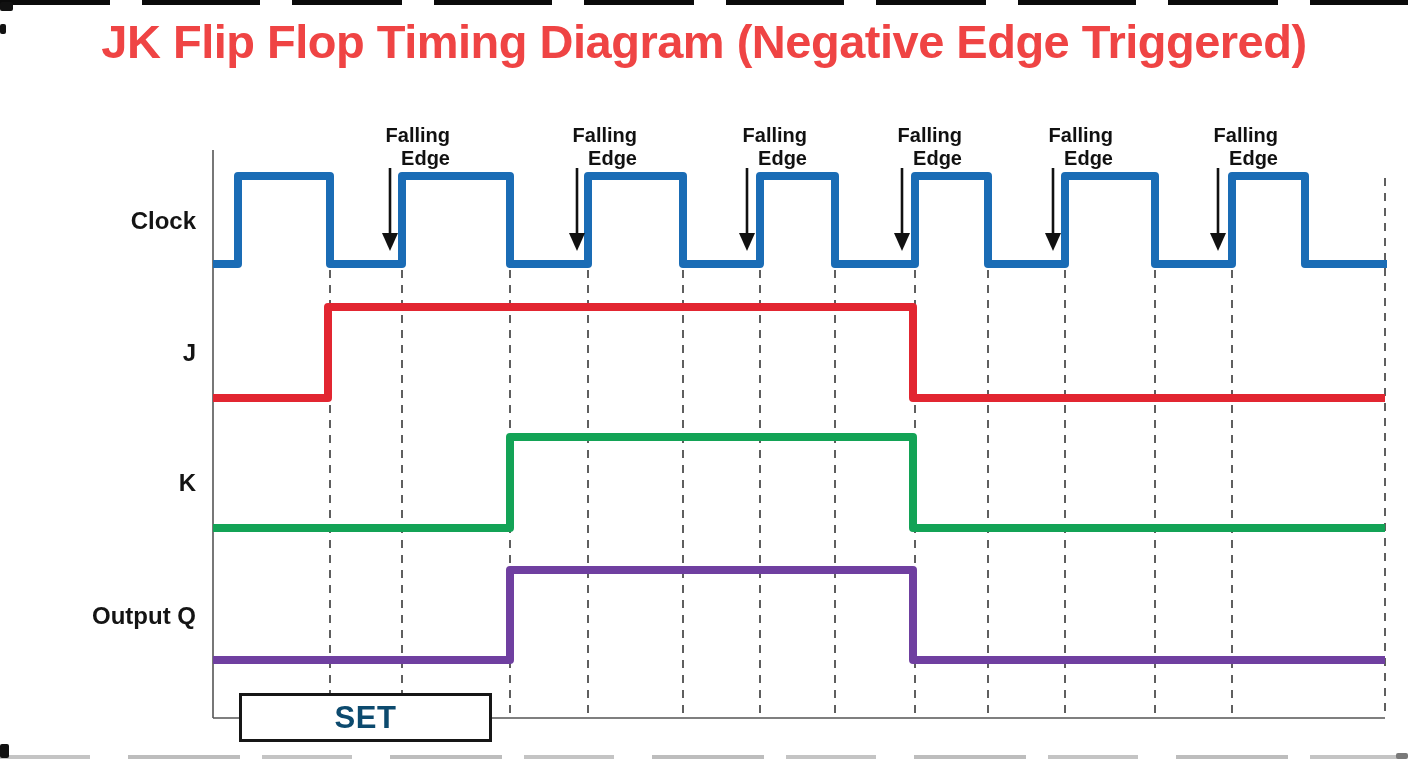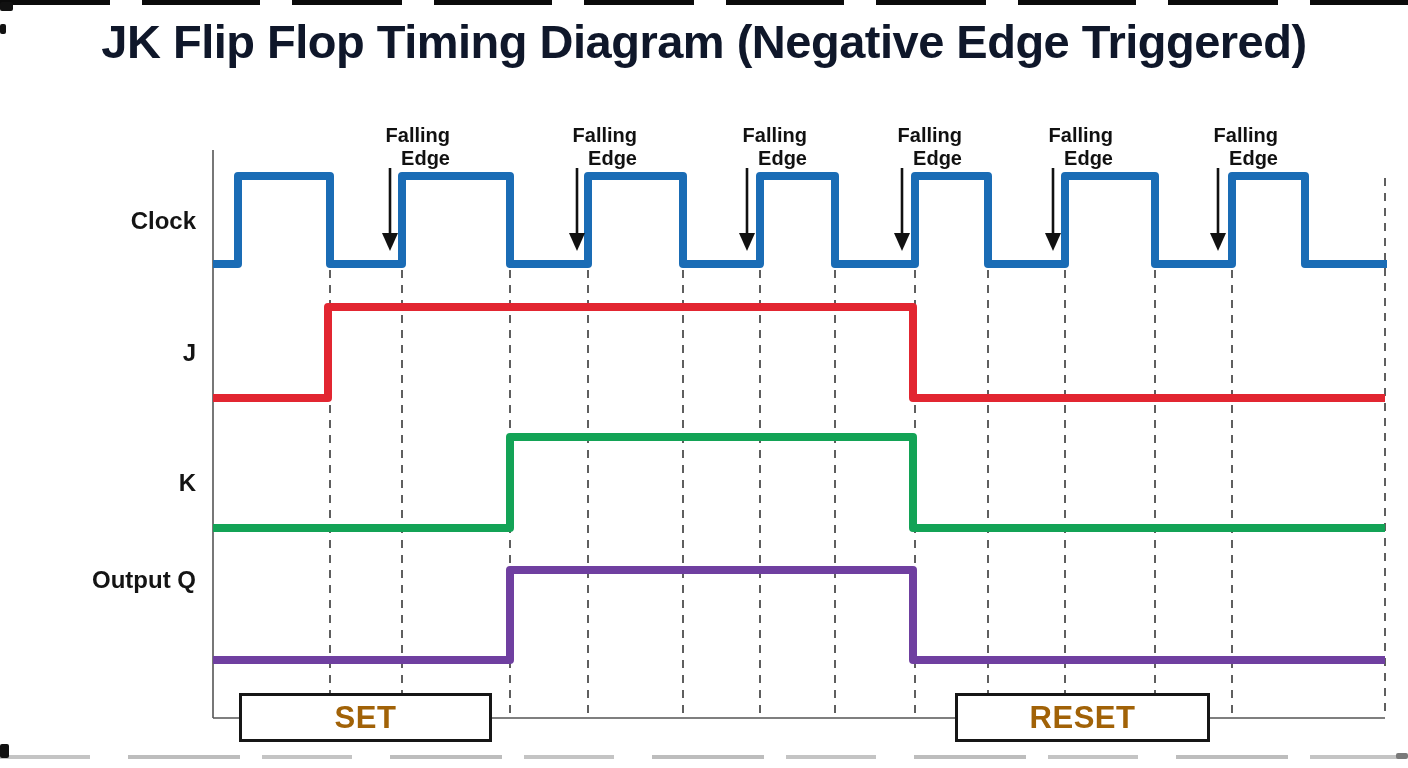--- a/index.html
+++ b/index.html
@@ -17,43 +17,43 @@
     background:repeating-linear-gradient(90deg,#c4c4c4 0 90px,transparent 90px 128px,#bdbdbd 128px 240px,transparent 240px 262px);
   }
   .speck{position:absolute;background:#111;border-radius:2px;}
   .speck.a{left:0;top:2px;width:13px;height:9px;}
   .speck.b{left:0;top:24px;width:6px;height:10px;}
   .speck.c{left:0;top:744px;width:9px;height:14px;}
   .speck.d{left:1396px;top:753px;width:12px;height:6px;background:#7a7a7a;}
   
   .title{
     position:absolute;left:0;top:14px;width:100%;text-align:center;
-    font-size:47px;font-weight:600;letter-spacing:-0.5px;color:#0f172a;white-space:nowrap;
+    font-size:47px;font-weight:600;letter-spacing:-0.5px;color:#ef4444;white-space:nowrap;
   }
   
   svg.wave{position:absolute;left:0;top:0;}
   
   .sig-label{
     position:absolute;right:1212px;transform:translateY(-50%);
     font-size:24px;font-weight:600;color:#141414;white-space:nowrap;line-height:1;
   }
   .sig-label.clock{top:221px;}
   .sig-label.j{top:353px;}
   .sig-label.k{top:483px;}
-  .sig-label.q{top:580px;margin-left:22px;}
+  .sig-label.q{top:616px;margin-left:22px;}
   
   .fe-label{
     position:absolute;top:124px;width:120px;margin-left:-60px;text-align:right;
     font-size:20px;font-weight:600;line-height:1.14;color:#111;
   }
   
   .phase{
     position:absolute;top:693px;height:49px;background:#fff;border:3px solid #161616;
     box-sizing:border-box;display:flex;align-items:center;justify-content:center;
-    font-size:31px;font-weight:600;letter-spacing:0.5px;color:#a16207;
+    font-size:31px;font-weight:600;letter-spacing:0.5px;color:#0c4a6e;
   }
   .phase.set{left:239px;width:253px;}
   .phase.toggle{left:635px;width:254px;}
   .phase.reset{left:955px;width:255px;}
 </style>
 </head>
 <body>
 
 <div class="stage">
 
@@ -126,15 +126,14 @@
         <div>Falling</div>
         <div>Edge</div>
       </div>
       <div class="fe-label" style="left: 1218px;">
         <div>Falling</div>
         <div>Edge</div>
       </div>
     </div>
 
   <div class="phase set">SET</div>
-  <div class="phase reset">RESET</div>
 
 </div>
 
 </body></html>

